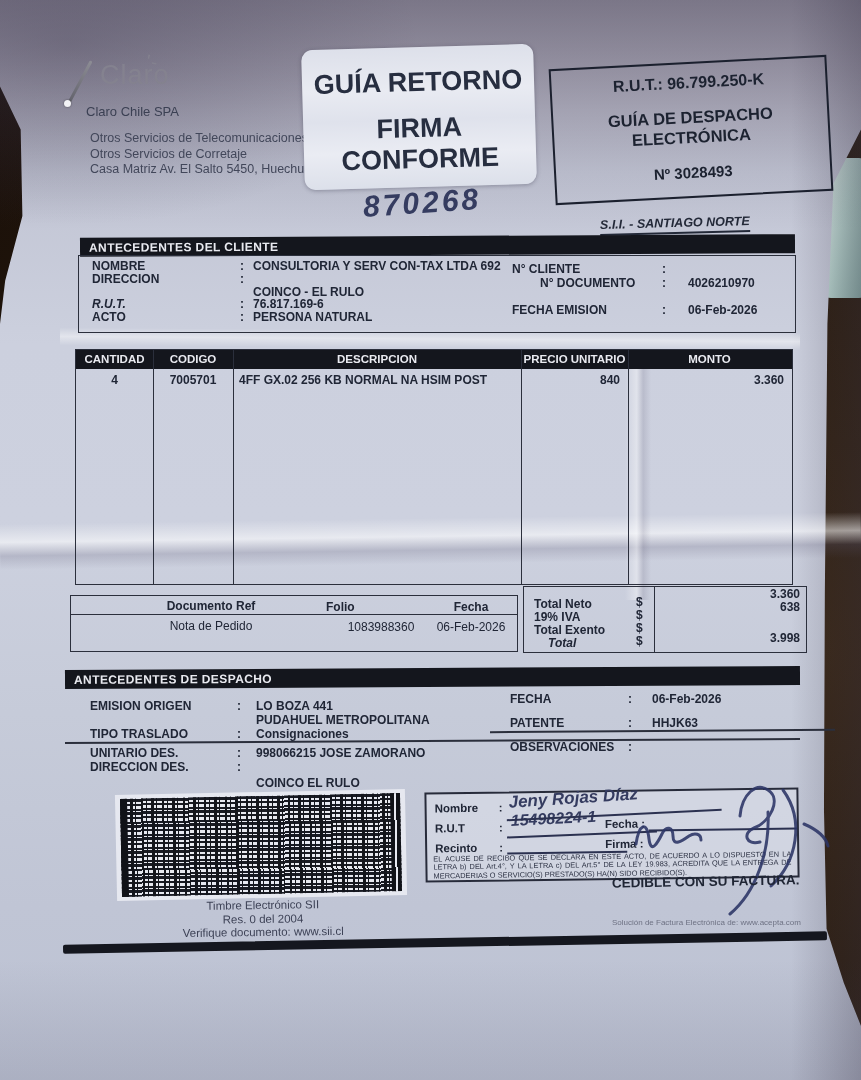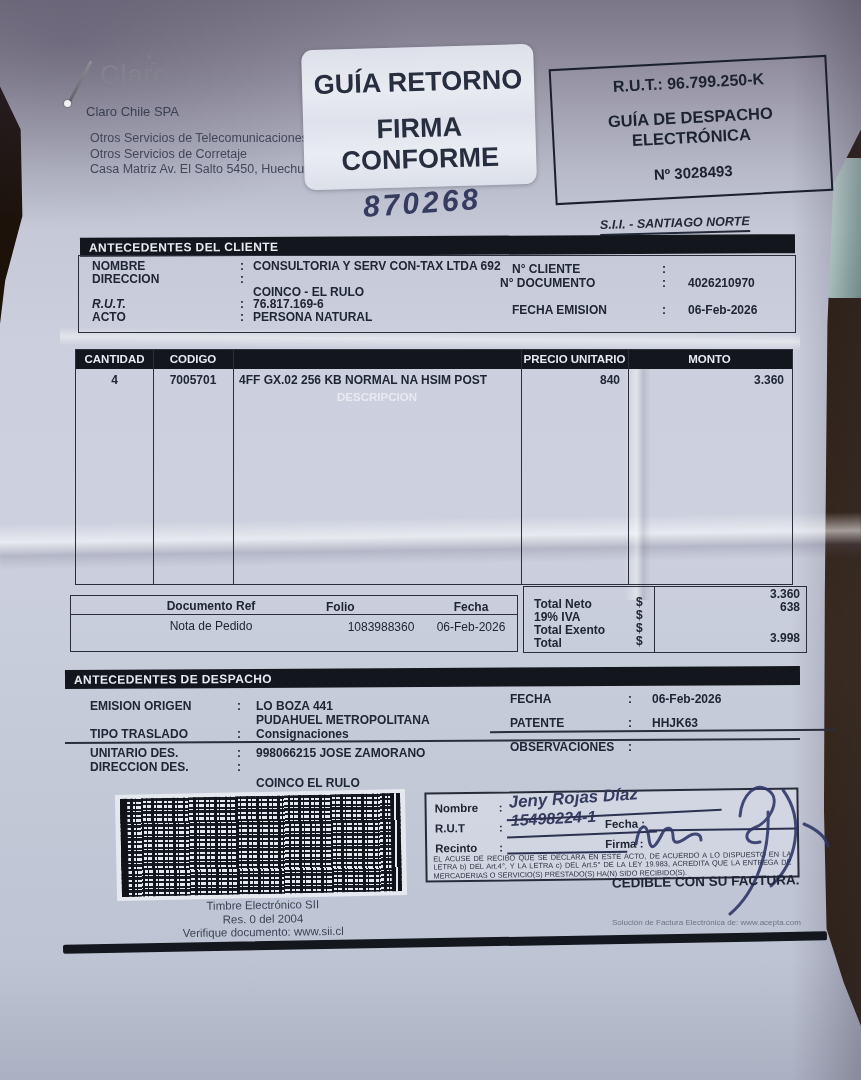--- a/index.html
+++ b/index.html
@@ -132,32 +132,32 @@
   <div class="t" style="left:240px;top:272px;">:</div>
   <div class="t" style="left:253px;top:285px;">COINCO -  EL RULO</div>
   <div class="t" style="left:92px;top:297px;font-style:italic;">R.U.T.</div>
   <div class="t" style="left:240px;top:297px;">:</div>
   <div class="t" style="left:253px;top:297px;">76.817.169-6</div>
   <div class="t" style="left:92px;top:310px;">ACTO</div>
   <div class="t" style="left:240px;top:310px;">:</div>
   <div class="t" style="left:253px;top:310px;">PERSONA NATURAL</div>
   <div class="t" style="left:512px;top:262px;">N° CLIENTE</div>
   <div class="t" style="left:662px;top:262px;">:</div>
-  <div class="t" style="left:500px;top:276px;">N° DOCUMENTO</div>
+  <div class="t" style="left:540px;top:276px;">N° DOCUMENTO</div>
   <div class="t" style="left:662px;top:276px;">:</div>
   <div class="t" style="left:688px;top:276px;">4026210970</div>
   <div class="t" style="left:512px;top:303px;">FECHA EMISION</div>
   <div class="t" style="left:662px;top:303px;">:</div>
   <div class="t" style="left:688px;top:303px;">06-Feb-2026</div>
 
   <div class="box" style="left:75px;top:349px;width:718px;height:236px;">
     <div style="position:absolute;left:0;top:0;width:100%;height:19px;background:#14161d;">
       <div class="th" style="left:0;width:77px;">CANTIDAD</div>
       <div class="th" style="left:77px;width:80px;">CODIGO</div>
-      <div class="th" style="left:157px;width:288px;margin-top:38px;">DESCRIPCION</div>
+      <div class="th" style="left:157px;width:288px;">DESCRIPCION</div>
       <div class="th" style="left:445px;width:107px;">PRECIO UNITARIO</div>
       <div class="th" style="left:552px;width:163px;">MONTO</div>
     </div>
     <div class="vline" style="left:77px;"></div>
     <div class="vline" style="left:157px;"></div>
     <div class="vline" style="left:445px;"></div>
     <div class="vline" style="left:552px;"></div>
     <div>
       <div class="cell" style="left:0;top:23px;width:77px;text-align:center;">4</div>
       <div class="cell" style="left:77px;top:23px;width:80px;text-align:center;">7005701</div>
@@ -181,21 +181,21 @@
     <div class="vline" style="left:130px;"></div>
     <div class="cell" style="left:10px;top:10px;">Total Neto</div>
     <div class="cell" style="left:112px;top:8px;">$</div>
     <div class="cell" style="left:140px;top:0px;width:136px;text-align:right;">3.360</div>
     <div class="cell" style="left:10px;top:23px;">19% IVA</div>
     <div class="cell" style="left:112px;top:21px;">$</div>
     <div class="cell" style="left:140px;top:13px;width:136px;text-align:right;">638</div>
     <div class="cell" style="left:10px;top:36px;">Total Exento</div>
     <div class="cell" style="left:112px;top:34px;">$</div>
     <div class="cell" style="left:140px;top:30px;width:136px;text-align:right;"></div>
-    <div class="cell" style="left:10px;top:49px;">Total</div>
+    <div class="cell" style="left:24px;top:49px;font-style:italic;">Total</div>
     <div class="cell" style="left:112px;top:47px;">$</div>
     <div class="cell" style="left:140px;top:44px;width:136px;text-align:right;">3.998</div>
   </div>
 
   <div class="band" style="left:65px;top:668px;width:735px;transform:rotate(-.3deg);">ANTECEDENTES DE DESPACHO</div>
   <div class="t" style="left:90px;top:699px;">EMISION ORIGEN</div>
   <div class="t" style="left:237px;top:699px;">:</div>
   <div class="t" style="left:256px;top:699px;">LO BOZA 441</div>
   <div class="t" style="left:256px;top:713px;">PUDAHUEL   METROPOLITANA</div>
   <div class="t" style="left:90px;top:727px;">TIPO TRASLADO</div>

